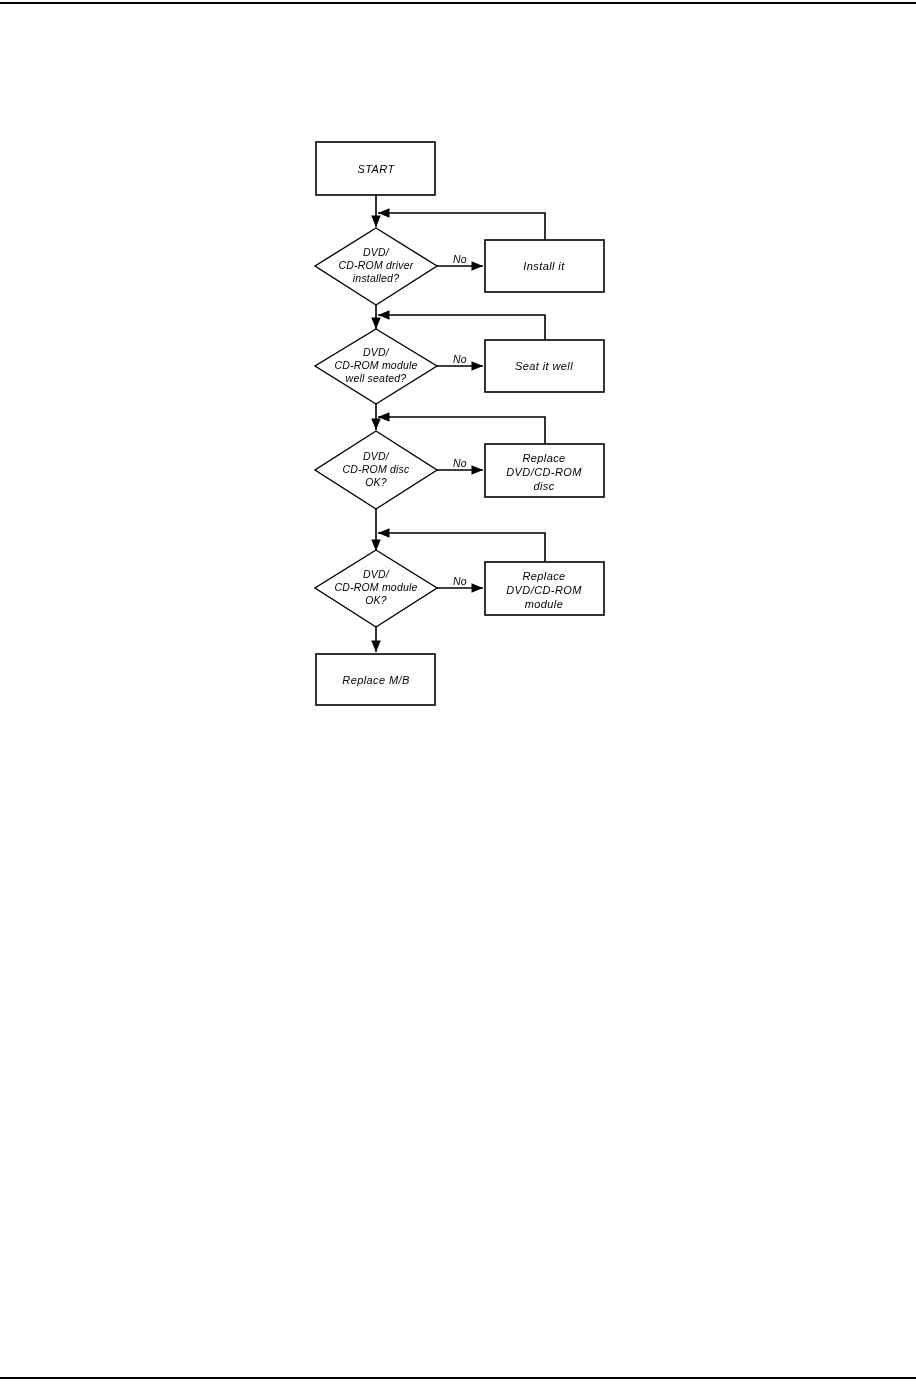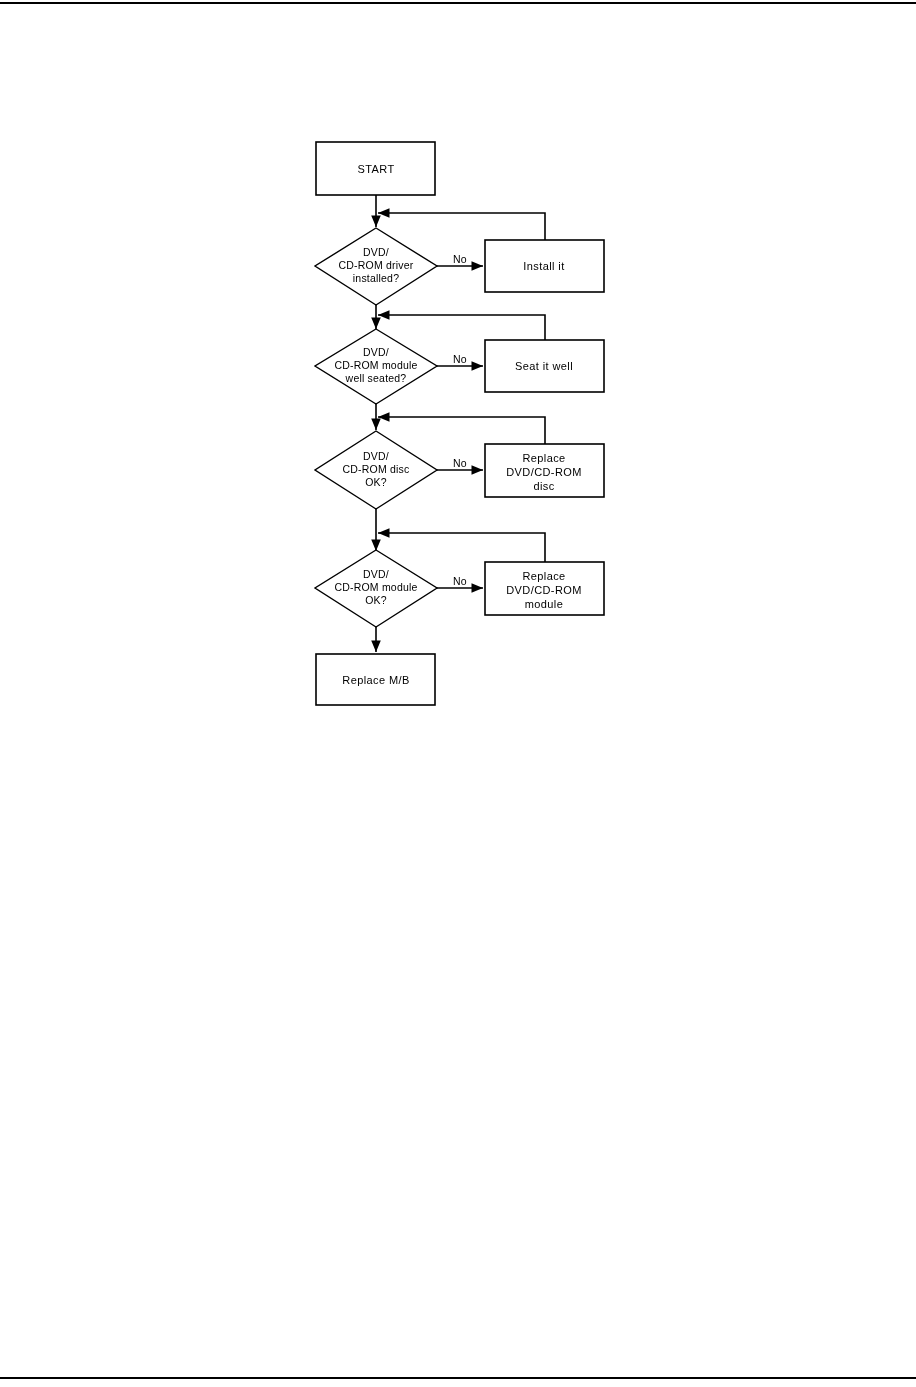--- a/index.html
+++ b/index.html
@@ -10,20 +10,21 @@
   body {
     width: 916px;
     height: 1387px;
     position: relative;
     font-family: "Liberation Sans", sans-serif;
     overflow: hidden;
   }
   #page {
     position: absolute;
     inset: 0;
+    font-style: italic;
   }
   .rule {
     position: absolute;
     left: 0;
     width: 916px;
     height: 2px;
     background: #000000;
   }
   #header-rule { top: 2px; }
   #footer-rule { top: 1377px; }

